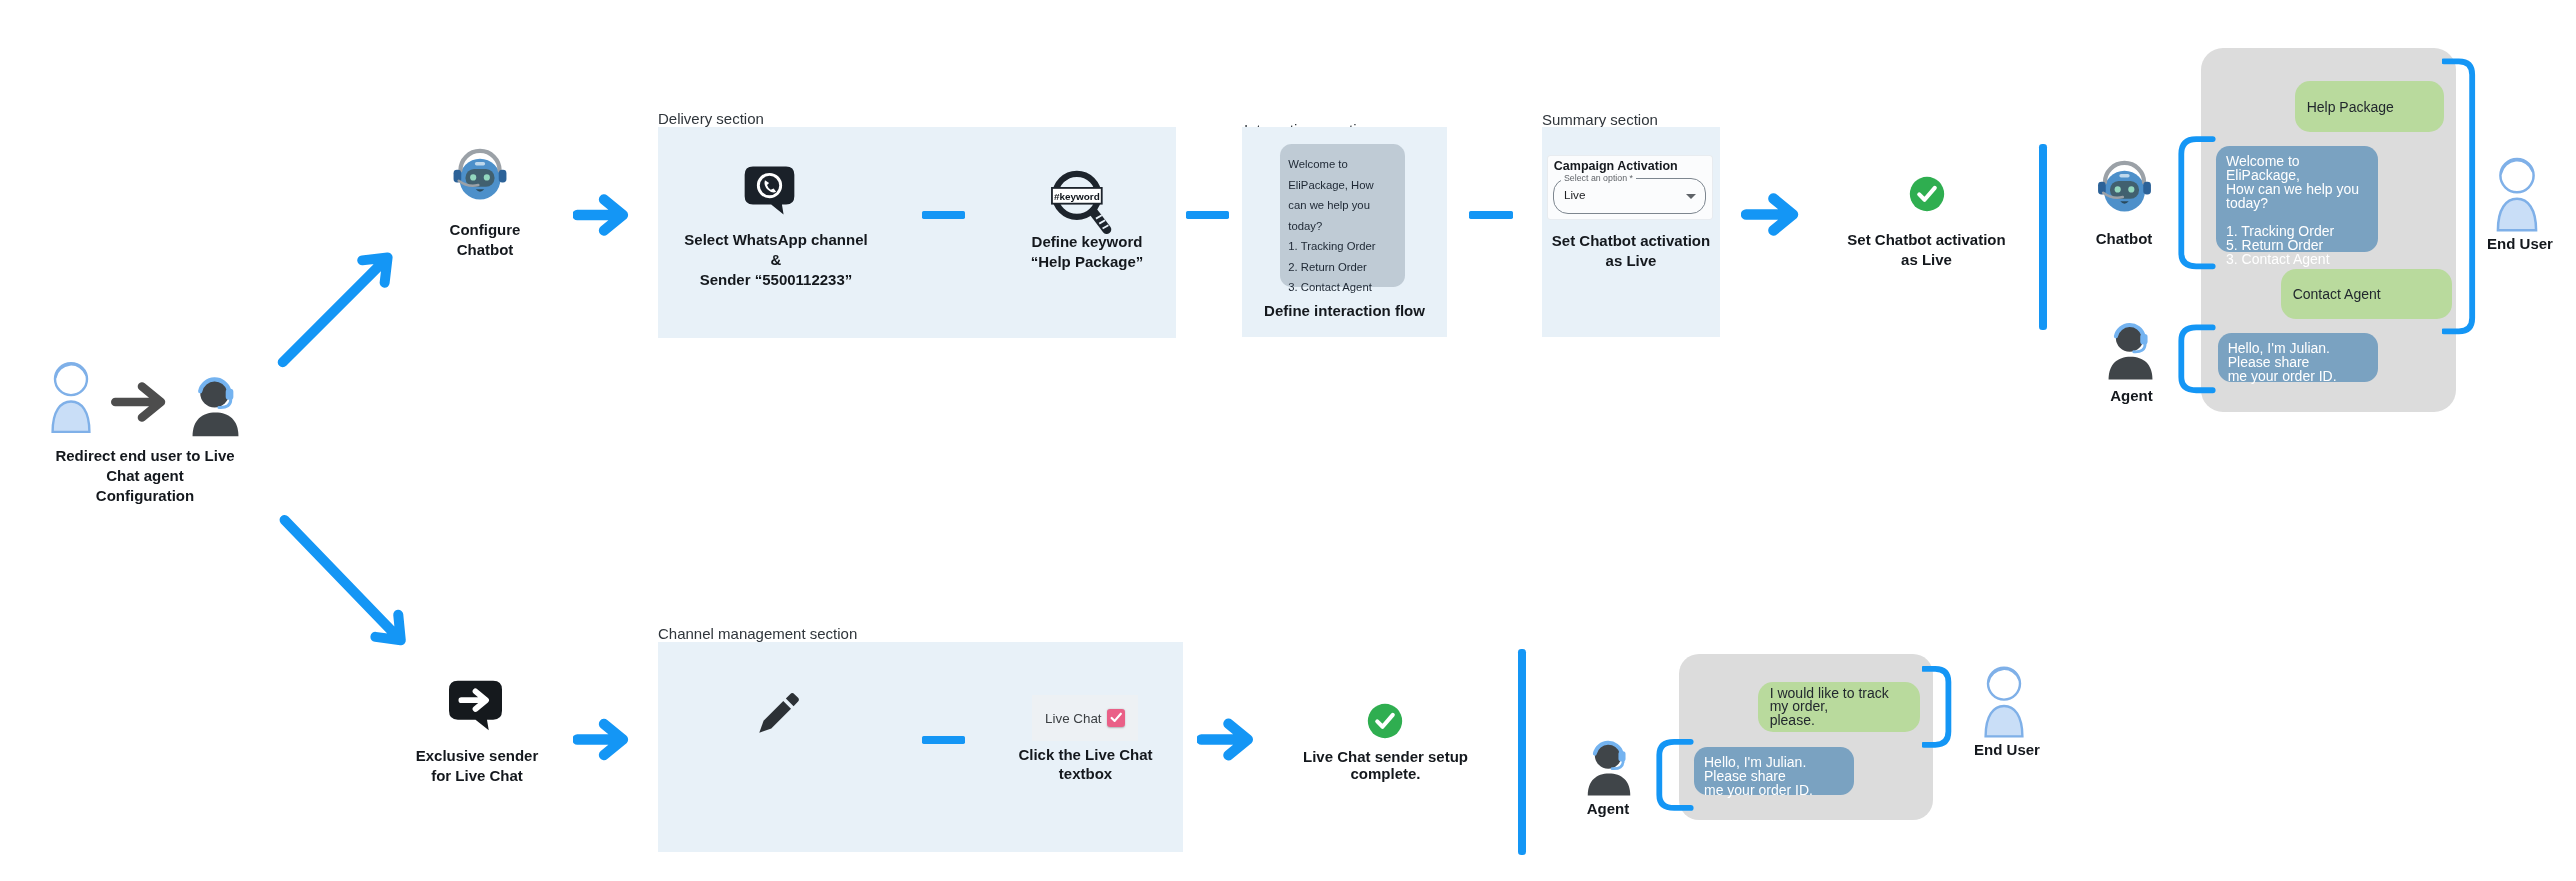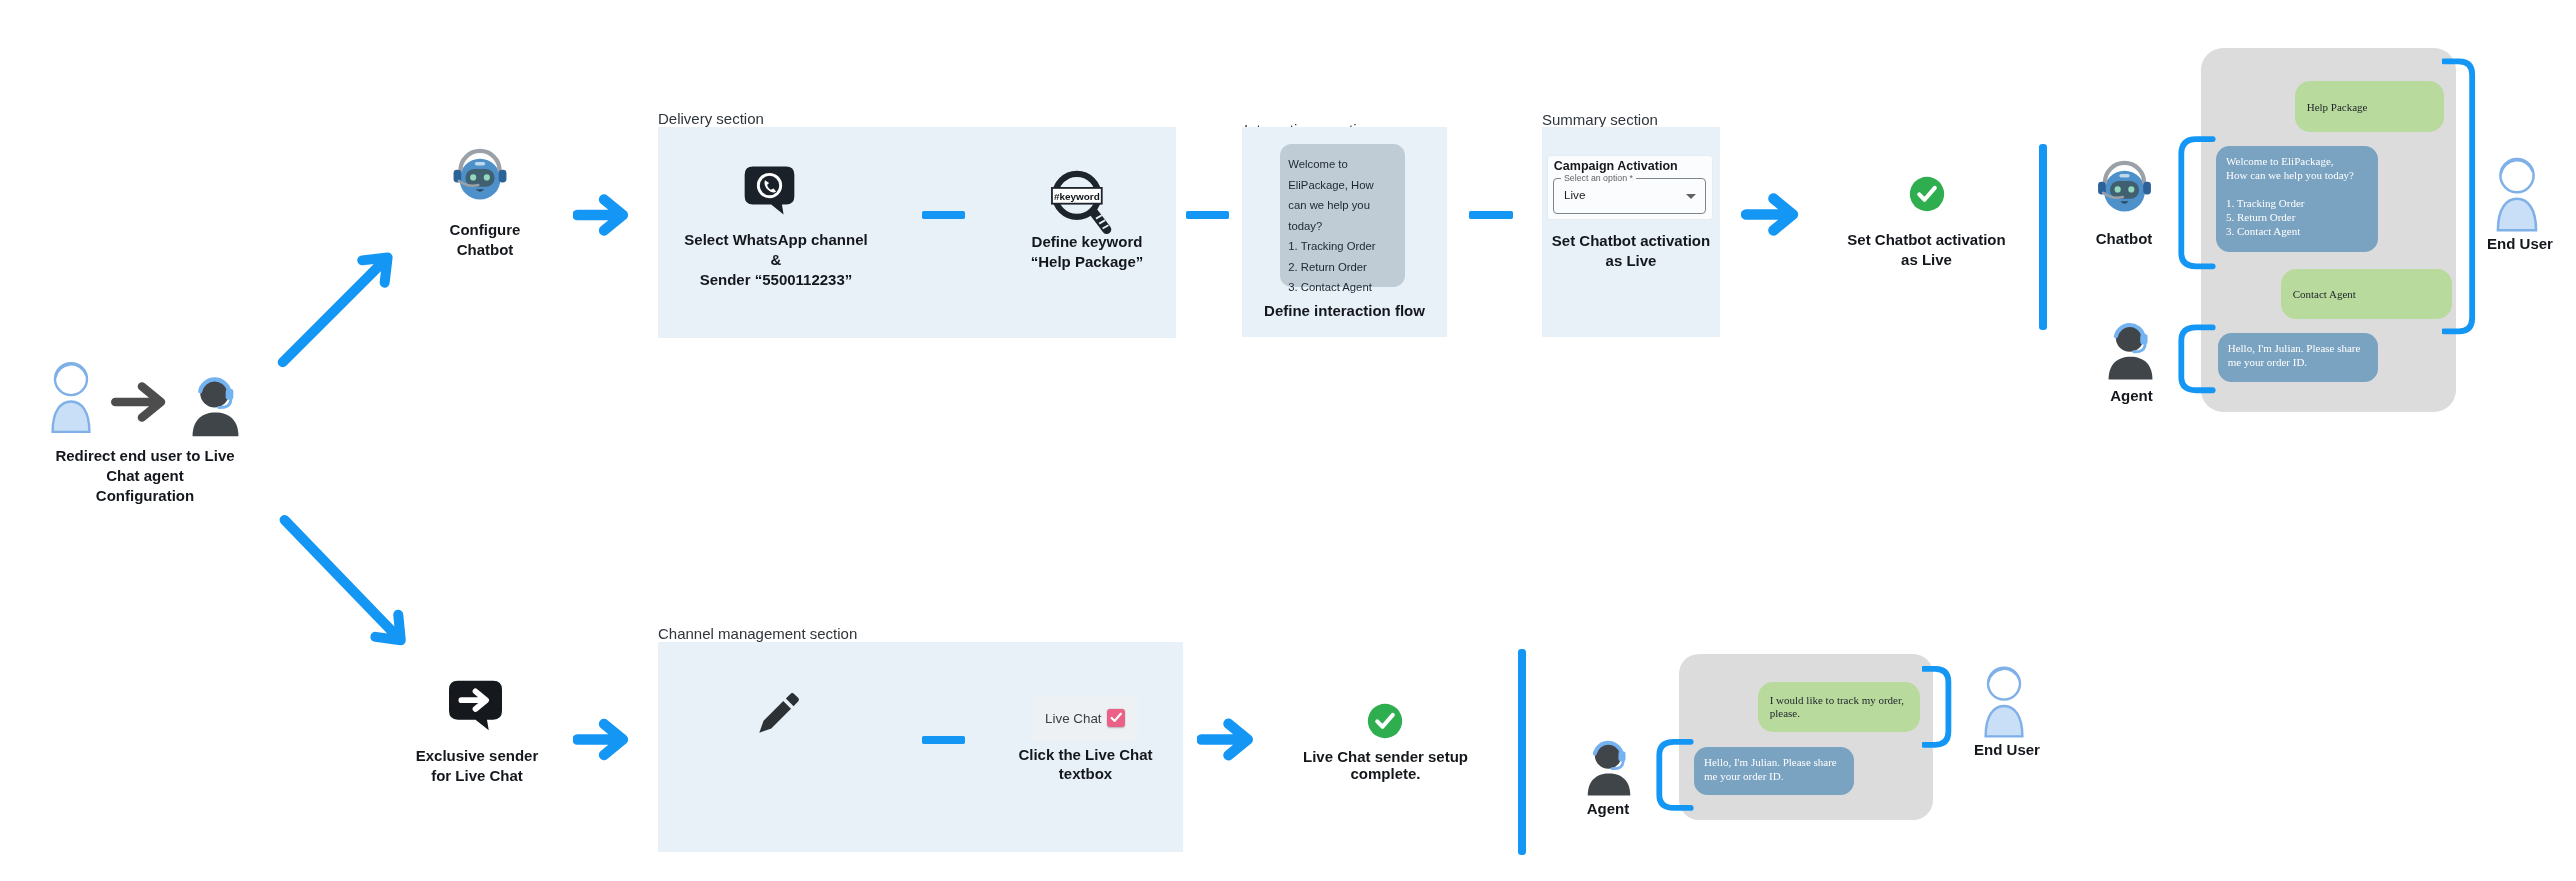--- a/index.html
+++ b/index.html
@@ -11,27 +11,27 @@
   .slabel{position:absolute;font-size:15px;color:#2f353b;white-space:nowrap;}
   .sec-box{position:absolute;background:#e8f1f8;}
   .dash{position:absolute;background:#1496f5;border-radius:1.7px;}
   .vdivider{position:absolute;background:#1496f5;border-radius:3.3px;}
   .arrow path{stroke:#1496f5;stroke-width:12;fill:none;stroke-linecap:round;stroke-linejoin:round;}
   .garrow path{stroke:#4d4d4d;stroke-width:10;fill:none;stroke-linecap:round;stroke-linejoin:round;}
   .bracket path{stroke:#1496f5;stroke-width:7;fill:none;stroke-linecap:round;}
   .int-bubble{position:absolute;background:#bfcbd5;border-radius:11.7px;padding:10px 8.3px;
               font-size:11.3px;line-height:20.5px;color:#1d2733;white-space:pre-line;box-sizing:border-box;}
   .chat-panel{position:absolute;background:#dcdcdc;border-radius:22px;}
-  .bubble{position:absolute;box-sizing:border-box;white-space:pre-line;font-size:11px;line-height:14px;font-family:Liberation Serif, serif;}
+  .bubble{position:absolute;box-sizing:border-box;white-space:pre-line;font-size:14px;line-height:14px;}
   .bubble.green{background:#b9da9d;border-radius:15px;color:#22282e;display:flex;align-items:center;padding:6.7px 11.7px;}
   .bubble.blue{background:#7aa2c1;border-radius:13.4px;color:#ffffff;padding:8.3px 10px;}
   .card{position:absolute;background:#fbfcfd;border-radius:2.5px;box-shadow:0 0 0 0.8px #e7eaed;}
   .card-title{position:absolute;left:5.8px;top:3.3px;font-weight:bold;font-size:12.5px;color:#15191e;white-space:nowrap;}
   .mselect{position:absolute;left:5px;top:22px;width:153px;height:36px;border:1.3px solid #7d868f;
-           border-radius:4px;box-sizing:border-box;}
+           border-radius:15px;box-sizing:border-box;}
   .mselect-label{position:absolute;left:6.7px;top:-5.8px;background:#fbfcfd;padding:0 3.3px;
                  font-size:8.8px;color:#5f6368;white-space:nowrap;}
   .mselect-value{position:absolute;left:10px;top:9.2px;font-size:11.7px;color:#202124;}
   .caret{position:absolute;right:9.2px;top:15px;width:0;height:0;border-left:5px solid transparent;
          border-right:5px solid transparent;border-top:5.8px solid #5f6368;}
   .chip{position:absolute;background:#edf1f4;display:flex;align-items:center;justify-content:center;gap:5px;}
   .chip-label{font-size:13.4px;color:#3c4043;}
   .pinkbox{width:18.4px;height:18.4px;background:#ea6087;border-radius:3.3px;display:flex;
            align-items:center;justify-content:center;box-shadow:0 0.8px 1.7px rgba(0,0,0,.25);}
 </style>

